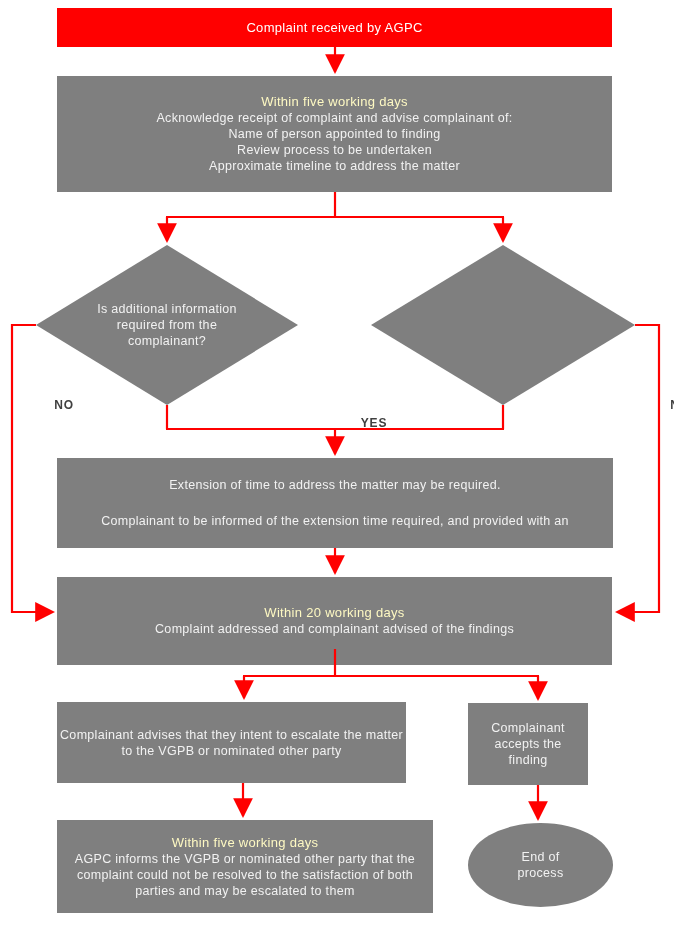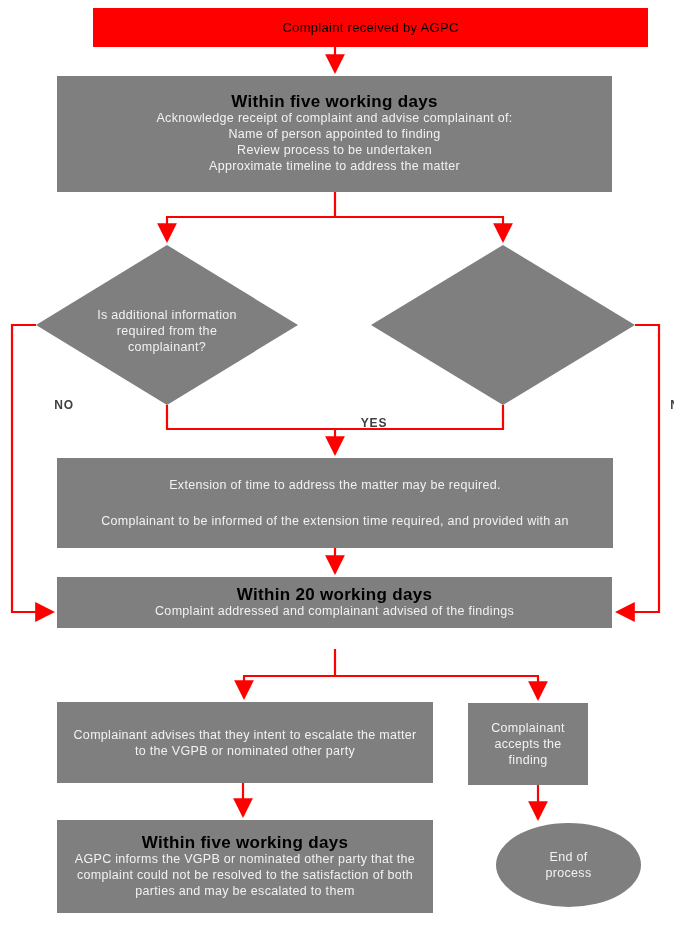--- a/index.html
+++ b/index.html
@@ -8,22 +8,22 @@
     font-family:"Liberation Sans",sans-serif;overflow:hidden;
   }
   svg.layer{position:absolute;left:0;top:0;pointer-events:none;}
   #shapes{z-index:1;}
   #connectors{z-index:3;}
   .node{
     position:absolute;display:flex;flex-direction:column;align-items:center;justify-content:center;
     background:#7f7f7f;color:#f2f2f2;text-align:center;z-index:2;
     font-size:12.5px;line-height:16px;letter-spacing:0.3px;
   }
-  .node.red{background:#ff0000;color:#000000;font-size:13px;margin-left:36px;}
-  .heading{font-weight:bold;color:#000000;font-size:17px;}
+  .node.red{background:#ff0000;color:#ffffff;font-size:13px;}
+  .heading{font-weight:normal;color:#fef9c3;font-size:13px;}
   .dtext{
     position:absolute;display:flex;align-items:center;justify-content:center;text-align:center;
     color:#f2f2f2;font-size:12.5px;line-height:16px;letter-spacing:0.3px;z-index:2;
   }
   .lbl{
     position:absolute;color:#404040;font-size:12px;font-weight:bold;letter-spacing:0.8px;
     text-align:center;z-index:2;margin-left:38px;
   }
   .ellipse{border-radius:50%;}
   .para{max-width:100%;}
@@ -43,50 +43,50 @@
   </div>
 
   <div class="node" style="left:57px;top:76px;width:555px;height:116px;">
     <div class="heading">Within five working days</div>
     <div>Acknowledge receipt of complaint and advise complainant of:</div>
     <div>Name of person appointed to finding</div>
     <div>Review process to be undertaken</div>
     <div>Approximate timeline to address the matter</div>
   </div>
 
-  <div class="dtext" style="left:92px;top:286px;width:150px;height:90px;">Is additional information required from the complainant?</div>
+  <div class="dtext" style="left:92px;top:280px;width:150px;height:90px;">Is additional information required from the complainant?</div>
 
   <div class="lbl" style="left:10px;top:398px;width:32px;">NO</div>
   <div class="lbl" style="left:318px;top:416px;width:36px;">YES</div>
   <div class="lbl" style="left:626px;top:398px;width:32px;">NO</div>
 
   <div class="node" style="left:57px;top:458px;width:556px;height:90px;gap:20px;">
     <div>Extension of time to address the matter may be required.</div>
     <div>Complainant to be informed of the extension time required, and provided with an</div>
   </div>
 
-  <div class="node" style="left:57px;top:577px;width:555px;height:51px;">
+  <div class="node" style="left:57px;top:577px;width:555px;height:88px;">
     <div class="heading">Within 20 working days</div>
     <div>Complaint addressed and complainant advised of the findings</div>
   </div>
 
-  <div class="node" style="left:57px;top:702px;width:376px;height:81px;">
+  <div class="node" style="left:57px;top:702px;width:349px;height:81px;">
     <div class="para" style="width:345px;">Complainant advises that they intent to escalate the matter to the VGPB or nominated other party</div>
   </div>
 
   <div class="node" style="left:468px;top:703px;width:120px;height:82px;">
     <div class="para" style="width:100px;">Complainant accepts the finding</div>
   </div>
 
   <div class="node" style="left:57px;top:820px;width:376px;height:93px;">
     <div class="heading">Within five working days</div>
     <div class="para" style="width:352px;">AGPC informs the VGPB or nominated other party that the complaint could not be resolved to the satisfaction of both parties and may be escalated to them</div>
   </div>
 
-  <div class="node ellipse" style="left:496px;top:823px;width:145px;height:84px;">
+  <div class="node ellipse" style="left:468px;top:823px;width:145px;height:84px;">
     <div class="para" style="width:70px;">End of process</div>
   </div>
 
   <svg id="connectors" class="layer" width="674" height="927" viewBox="0 0 674 927">
     <defs>
       <marker id="arrow" viewBox="0 0 10 10" refX="9" refY="5" markerWidth="9" markerHeight="9" orient="auto">
         <path d="M0,0 L10,5 L0,10 Z" fill="#ff0000"></path>
       </marker>
     </defs>
     <g stroke="#ff0000" stroke-width="2.2" fill="none">

